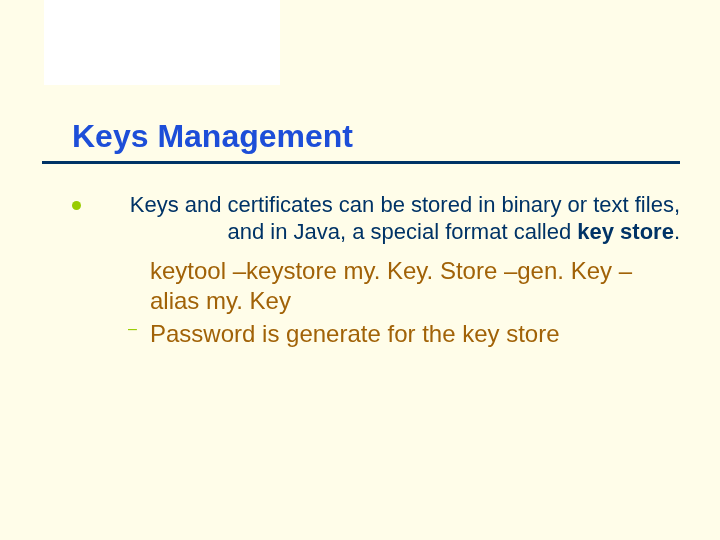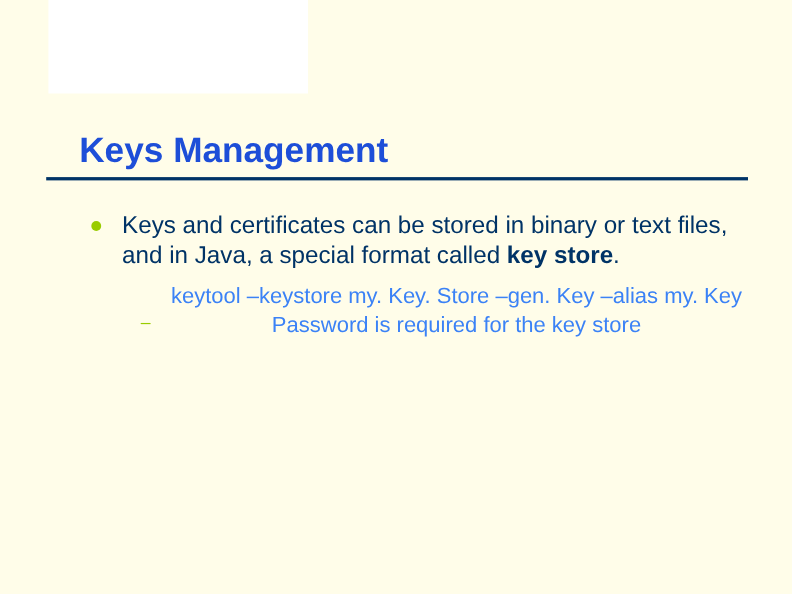--- a/index.html
+++ b/index.html
@@ -27,21 +27,21 @@
     color:#1d4ed8;
     margin:0 0 6px 0;
   }
   .title-rule{
     height:3px;
     background:#003366;
     margin:0 0 28px -30px;
   }
   ul.top{
     list-style:none;
-    margin:11px;padding:0;
+    margin:0;padding:0;text-align:right;
   }
   ul.top>li{
     position:relative;
     padding-left:28px;
     font-size:22px;
     line-height:1.22;
     color:#003366;
     margin-bottom:4px;
   }
   ul.top>li::before{
@@ -54,25 +54,24 @@
   }
   .bold{font-weight:bold}
   ul.sub{
     list-style:none;
     margin:10px 0 0 0;
     padding:0 0 0 56px;
   }
   ul.sub>li{
     position:relative;
     padding-left:22px;
-    font-size:20px;
+    font-size:24px;
     line-height:1.28;
-    color:#3b82f6;
+    color:#a16207;
     margin-bottom:2px;
-    text-align:center;
   }
   ul.sub>li.dash::before{
     content:"–";
     position:absolute;
     left:0;top:0;
     font-size:16px;
     color:#99cc00;
   }
   ul.sub>li.nodash{padding-left:22px}
 </style>
@@ -89,16 +88,16 @@
     <li>
       <span>Keys and certificates can be stored in binary or text files, and in Java, a special format called </span><span class="bold">key store</span><span>.</span>
     </li>
   </ul>
 
   <ul class="sub">
     <li class="nodash">
       <span>keytool –keystore my. Key. Store –gen. Key –alias my. Key</span>
     </li>
     <li class="dash">
-      <span>Password is required for the key store</span>
+      <span>Password is generate for the key store</span>
     </li>
   </ul>
 </div>
 
 </body></html>

